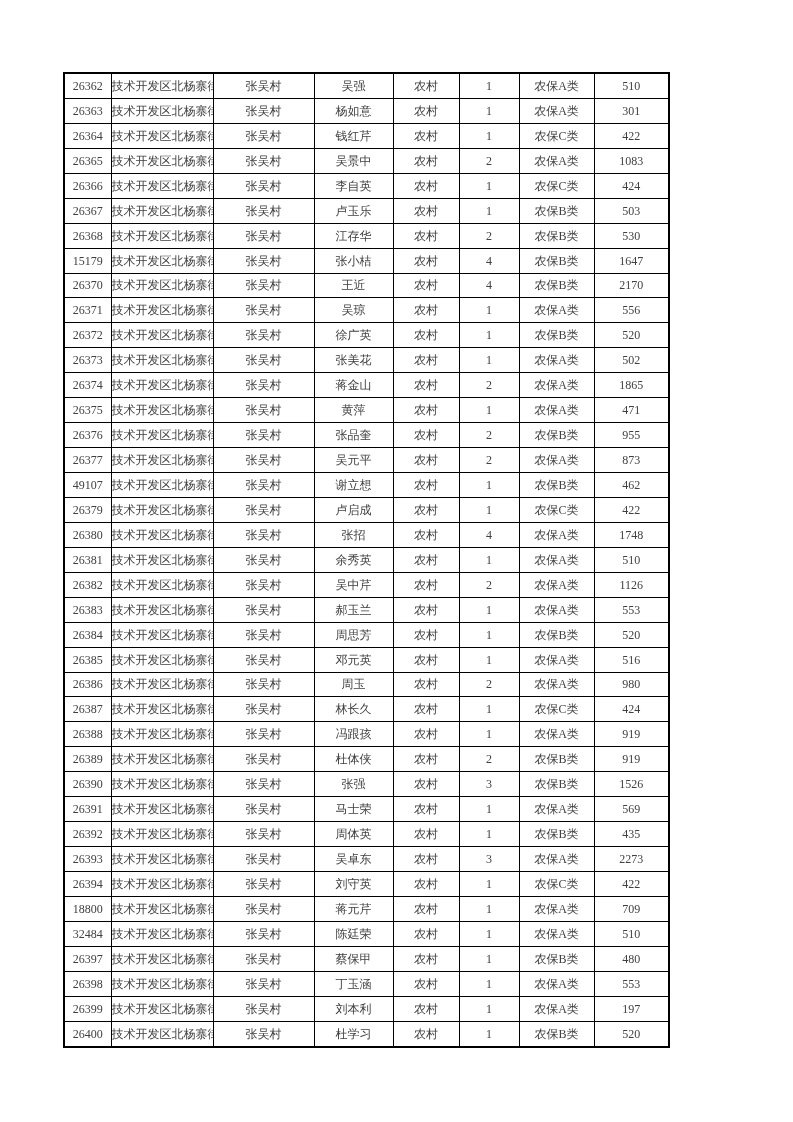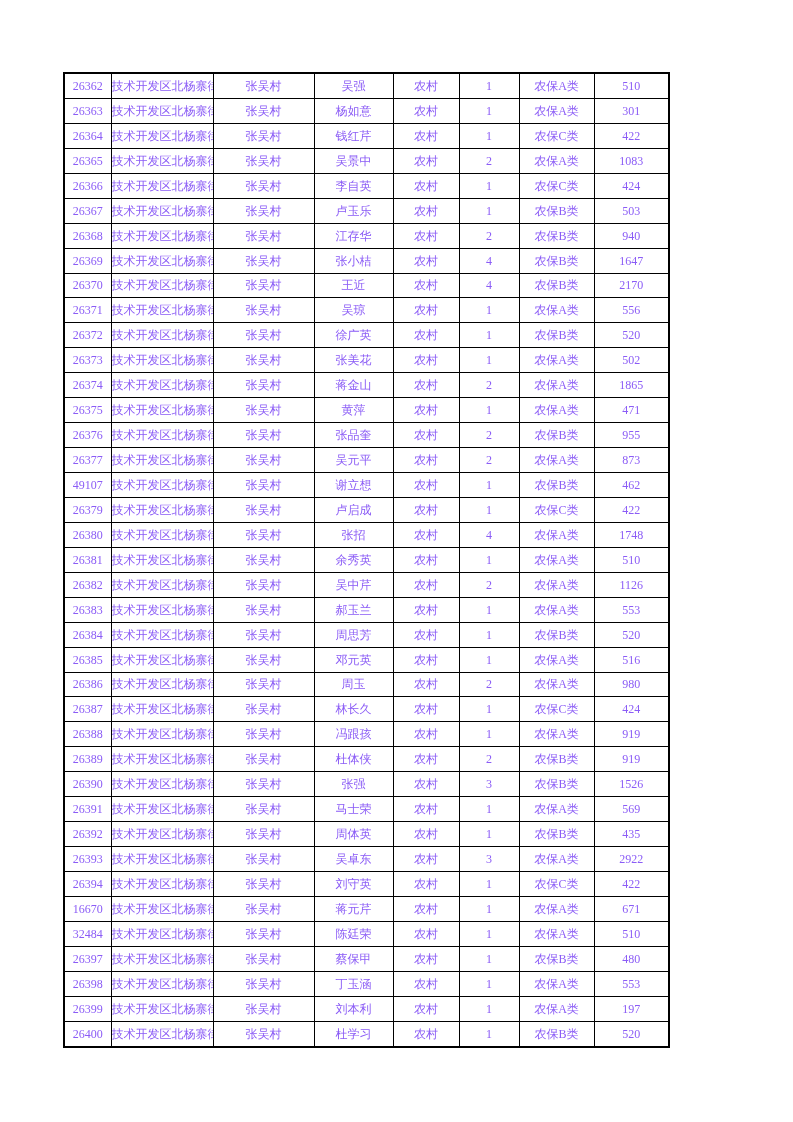--- a/index.html
+++ b/index.html
@@ -7,21 +7,21 @@
     padding: 0;
     background: #ffffff;
   }
   .page {
     position: relative;
     width: 793px;
     height: 1122px;
     background: #ffffff;
     overflow: hidden;
     font-family: "Liberation Serif", "DejaVu Serif", serif;
-    color: #8b5cf6;
+    color: #404040;
   }
   table.roster {
     position: absolute;
     left: 63px;
     top: 72px;
     width: 605px;
     border-collapse: collapse;
     table-layout: fixed;
     border: 2px solid #000000;
   }
@@ -230,26 +230,26 @@
           <td>
             <div class="cellc">农村</div>
           </td>
           <td>
             <div class="cellc">2</div>
           </td>
           <td>
             <div class="cellc">农保B类</div>
           </td>
           <td>
-            <div class="cellc">940</div>
-          </td>
-        </tr>
-        <tr>
-          <td>
-            <div class="cellc">26369</div>
+            <div class="cellc">530</div>
+          </td>
+        </tr>
+        <tr>
+          <td>
+            <div class="cellc">15179</div>
           </td>
           <td>
             <div class="cellc">技术开发区北杨寨街</div>
           </td>
           <td>
             <div class="cellc">张吴村</div>
           </td>
           <td>
             <div class="cellc">张小桔</div>
           </td>
@@ -880,21 +880,21 @@
           <td>
             <div class="cellc">农村</div>
           </td>
           <td>
             <div class="cellc">3</div>
           </td>
           <td>
             <div class="cellc">农保A类</div>
           </td>
           <td>
-            <div class="cellc">2922</div>
+            <div class="cellc">2273</div>
           </td>
         </tr>
         <tr>
           <td>
             <div class="cellc">26394</div>
           </td>
           <td>
             <div class="cellc">技术开发区北杨寨街</div>
           </td>
           <td>
@@ -911,42 +911,42 @@
           </td>
           <td>
             <div class="cellc">农保C类</div>
           </td>
           <td>
             <div class="cellc">422</div>
           </td>
         </tr>
         <tr>
           <td>
-            <div class="cellc">16670</div>
+            <div class="cellc">18800</div>
           </td>
           <td>
             <div class="cellc">技术开发区北杨寨街</div>
           </td>
           <td>
             <div class="cellc">张吴村</div>
           </td>
           <td>
             <div class="cellc">蒋元芹</div>
           </td>
           <td>
             <div class="cellc">农村</div>
           </td>
           <td>
             <div class="cellc">1</div>
           </td>
           <td>
             <div class="cellc">农保A类</div>
           </td>
           <td>
-            <div class="cellc">671</div>
+            <div class="cellc">709</div>
           </td>
         </tr>
         <tr>
           <td>
             <div class="cellc">32484</div>
           </td>
           <td>
             <div class="cellc">技术开发区北杨寨街</div>
           </td>
           <td>

